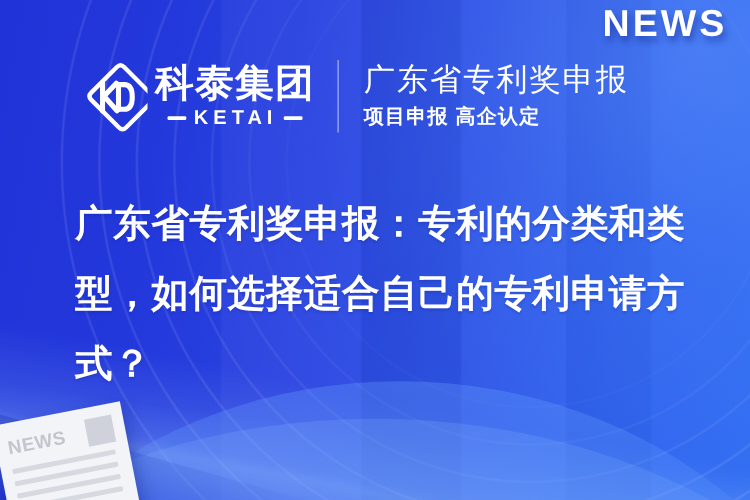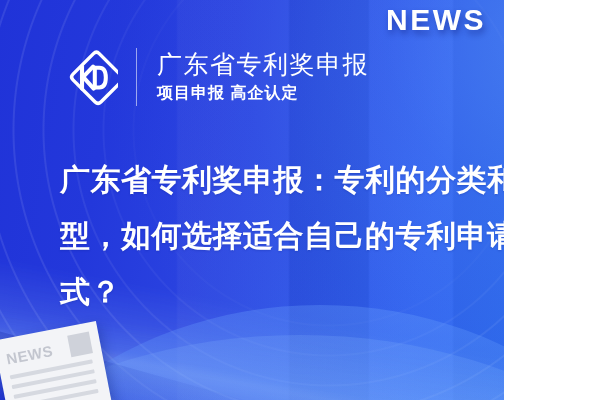--- a/index.html
+++ b/index.html
@@ -7,21 +7,21 @@
     padding: 0;
     background: #ffffff;
   }
   body {
     font-family: "Liberation Sans", "DejaVu Sans", sans-serif;
   }
 
   
   #banner {
     position: relative;
-    width: 504px;
+    width: 600px;
     height: 400px;
     overflow: hidden;
     background: #2439dd;
   }
 
   
   .bg-layer {
     position: absolute;
     inset: 0;
     pointer-events: none;
@@ -350,20 +350,28 @@
         <g fill="none" stroke="#ffffff" stroke-width="7" stroke-linecap="round" stroke-linejoin="round">
           <path d="M 38 32 L 38 70"></path>
           <path d="M 38 52 L 57 32"></path>
           <path d="M 41 51 L 58 70"></path>
         </g>
         <g fill="none" stroke="#ffffff" stroke-width="7" stroke-linecap="round" stroke-linejoin="round">
           <path d="M 60 34 L 60 68"></path>
           <path d="M 60 34 L 68 34 Q 79 34 79 51 Q 79 68 68 68 L 60 68"></path>
         </g>
       </svg>
+      <div id="logo-text-block">
+        <div id="logo-cn">科泰集团</div>
+        <div id="logo-en-row">
+          <span class="logo-dash"></span>
+          <span id="logo-en">KETAI</span>
+          <span class="logo-dash"></span>
+        </div>
+      </div>
     </div>
 
     <div id="divider"></div>
 
     <div id="tagline-block">
       <div id="tagline-main">广东省专利奖申报</div>
       <div id="tagline-sub">项目申报 高企认定</div>
     </div>
 
   </div>

